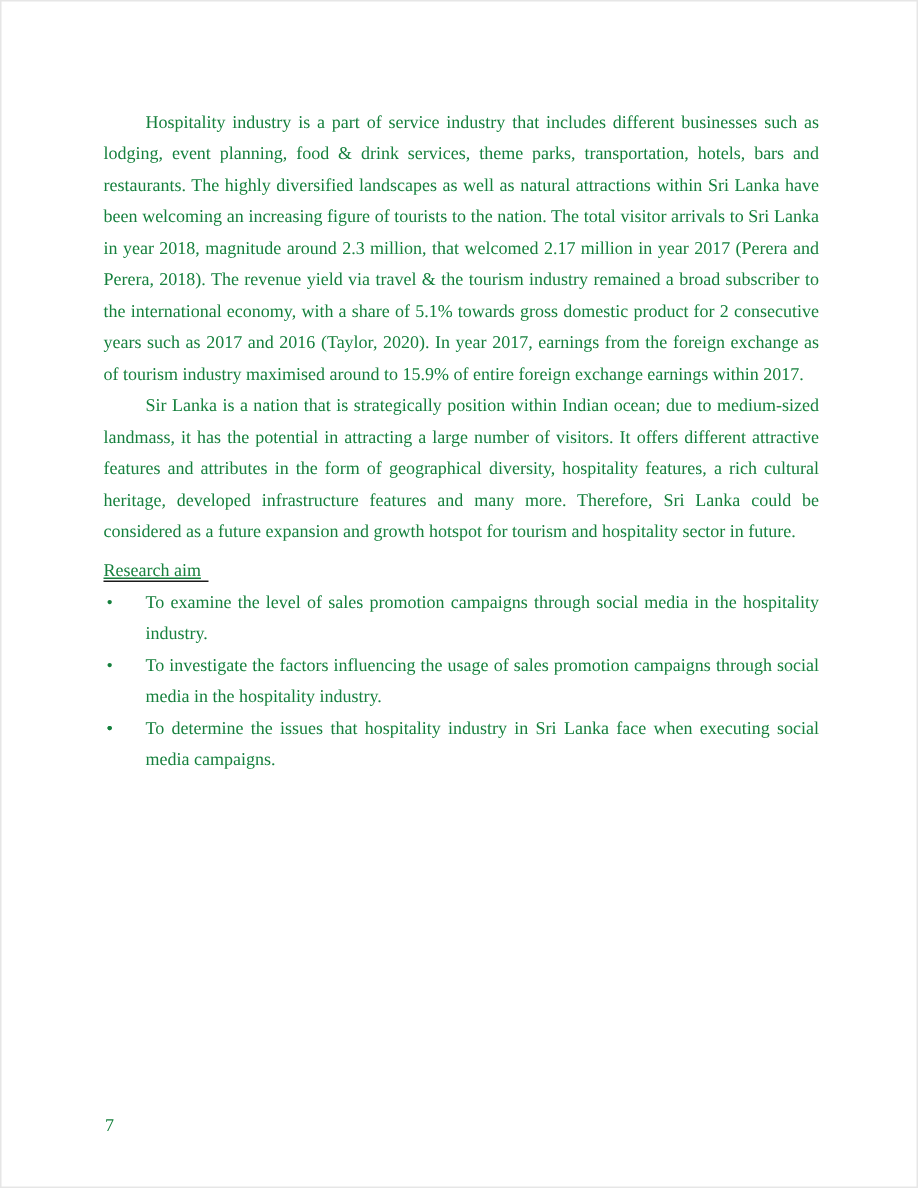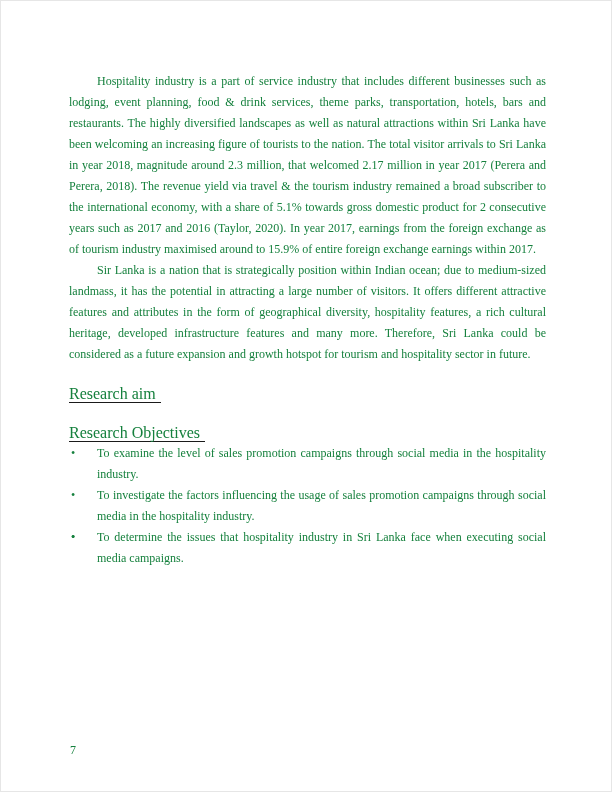--- a/index.html
+++ b/index.html
@@ -25,24 +25,25 @@
     width: 477px;
     font-size: 12px;
     line-height: 21px;
   }
   .body-para {
     margin: 0;
     text-align: justify;
     text-indent: 28px;
   }
   .section-heading {
-    margin: 18px 0 0 0;
-    font-size: 16px;
+    margin: 5px 0 0 0;
+    font-size: 12px;
     font-weight: normal;
     line-height: 21px;
+    text-decoration: underline;
   }
   .underlined {
     border-bottom: 1px solid #1a1a1a;
     padding-right: 5px;
   }
   .objectives-list {
     margin: 0;
     padding: 0;
     list-style: none;
   }
@@ -71,21 +72,20 @@
 <div class="page">
   <div class="content">
 
     <p class="body-para">Hospitality industry is a part of service industry that includes different businesses such as lodging, event planning, food &amp; drink services, theme parks, transportation, hotels, bars and restaurants. The highly diversified landscapes as well as natural attractions within Sri Lanka have been welcoming an increasing figure of tourists to the nation. The total visitor arrivals to Sri Lanka in year 2018, magnitude around 2.3 million, that welcomed 2.17 million in year 2017 (Perera and Perera, 2018). The revenue yield via travel &amp; the tourism industry remained a broad subscriber to the international economy, with a share of 5.1% towards gross domestic product for 2 consecutive years such as 2017 and 2016 (Taylor, 2020). In year 2017, earnings from the foreign exchange as of tourism industry maximised around to 15.9% of entire foreign exchange earnings within 2017.</p>
 
     <p class="body-para">Sir Lanka is a nation that is strategically position within Indian ocean; due to medium-sized landmass, it has the potential in attracting a large number of visitors. It offers different attractive features and attributes in the form of geographical diversity, hospitality features, a rich cultural heritage, developed infrastructure features and many more. Therefore, Sri Lanka could be considered as a future expansion and growth hotspot for tourism and hospitality sector in future.</p>
 
     <h2 class="section-heading"><span class="underlined">Research aim</span></h2>
 
 
-    <h2 class="section-heading"><span class="underlined">Research Objectives</span></h2>
 
     <ul class="objectives-list">
       <li class="objective-item">
         <span class="bullet">•</span>
         <span>To examine the level of sales promotion campaigns through social media in the hospitality industry.</span>
       </li>
       <li class="objective-item">
         <span class="bullet">•</span>
         <span>To investigate the factors influencing the usage of sales promotion campaigns through social media in the hospitality industry.</span>
       </li>

